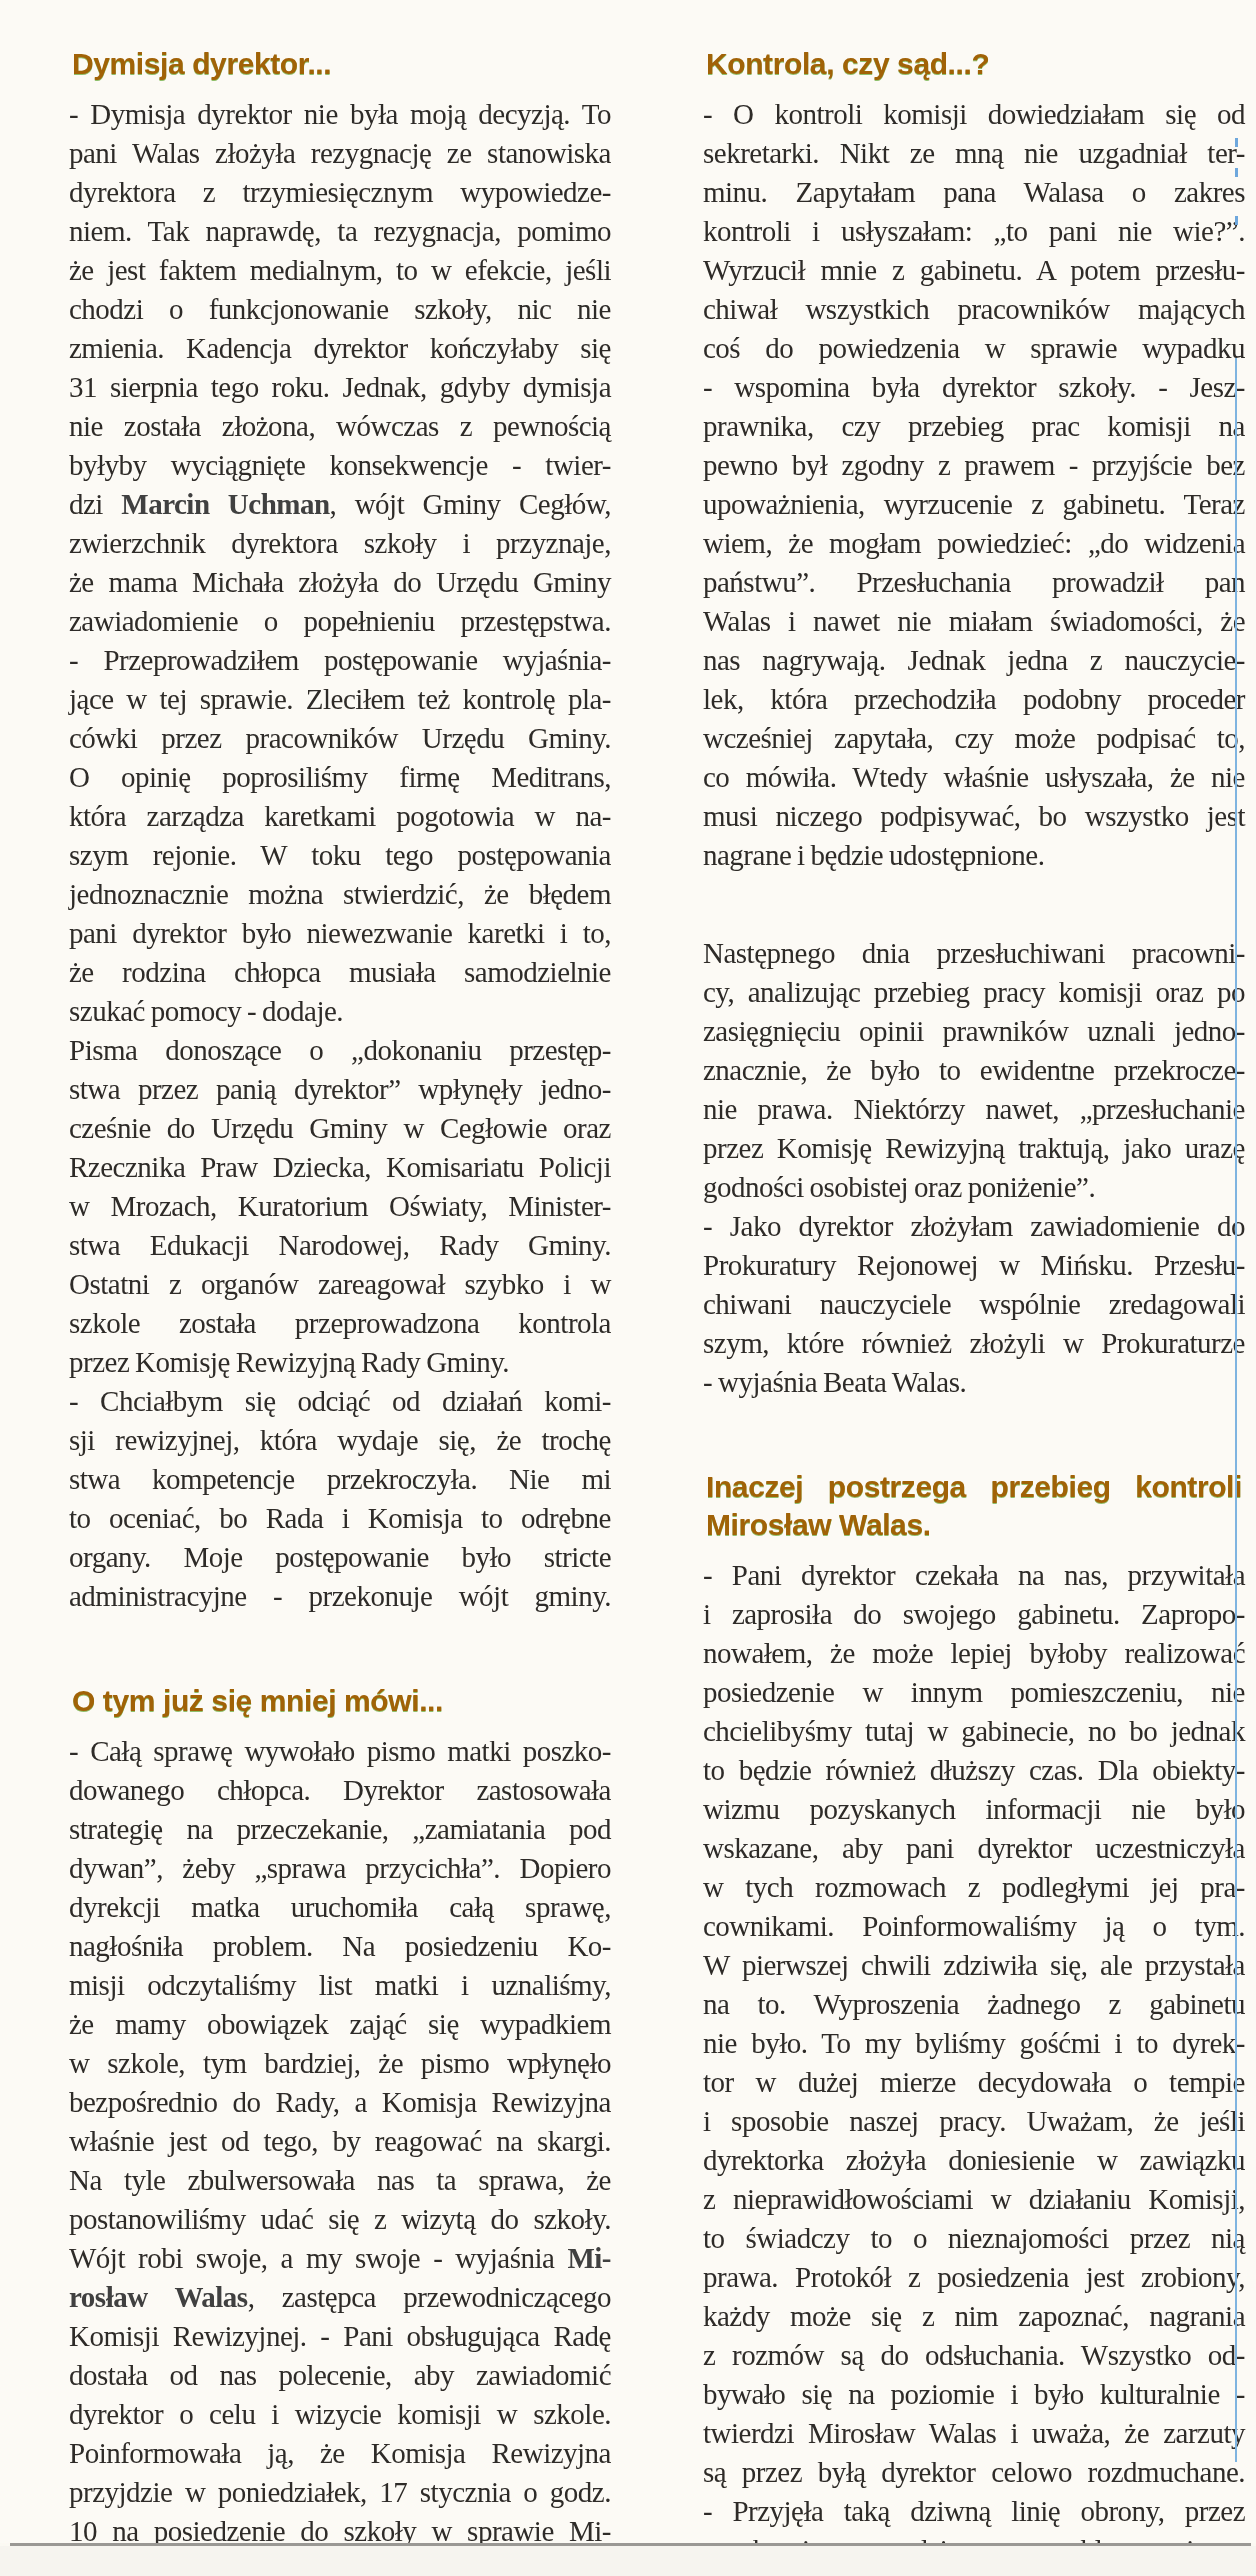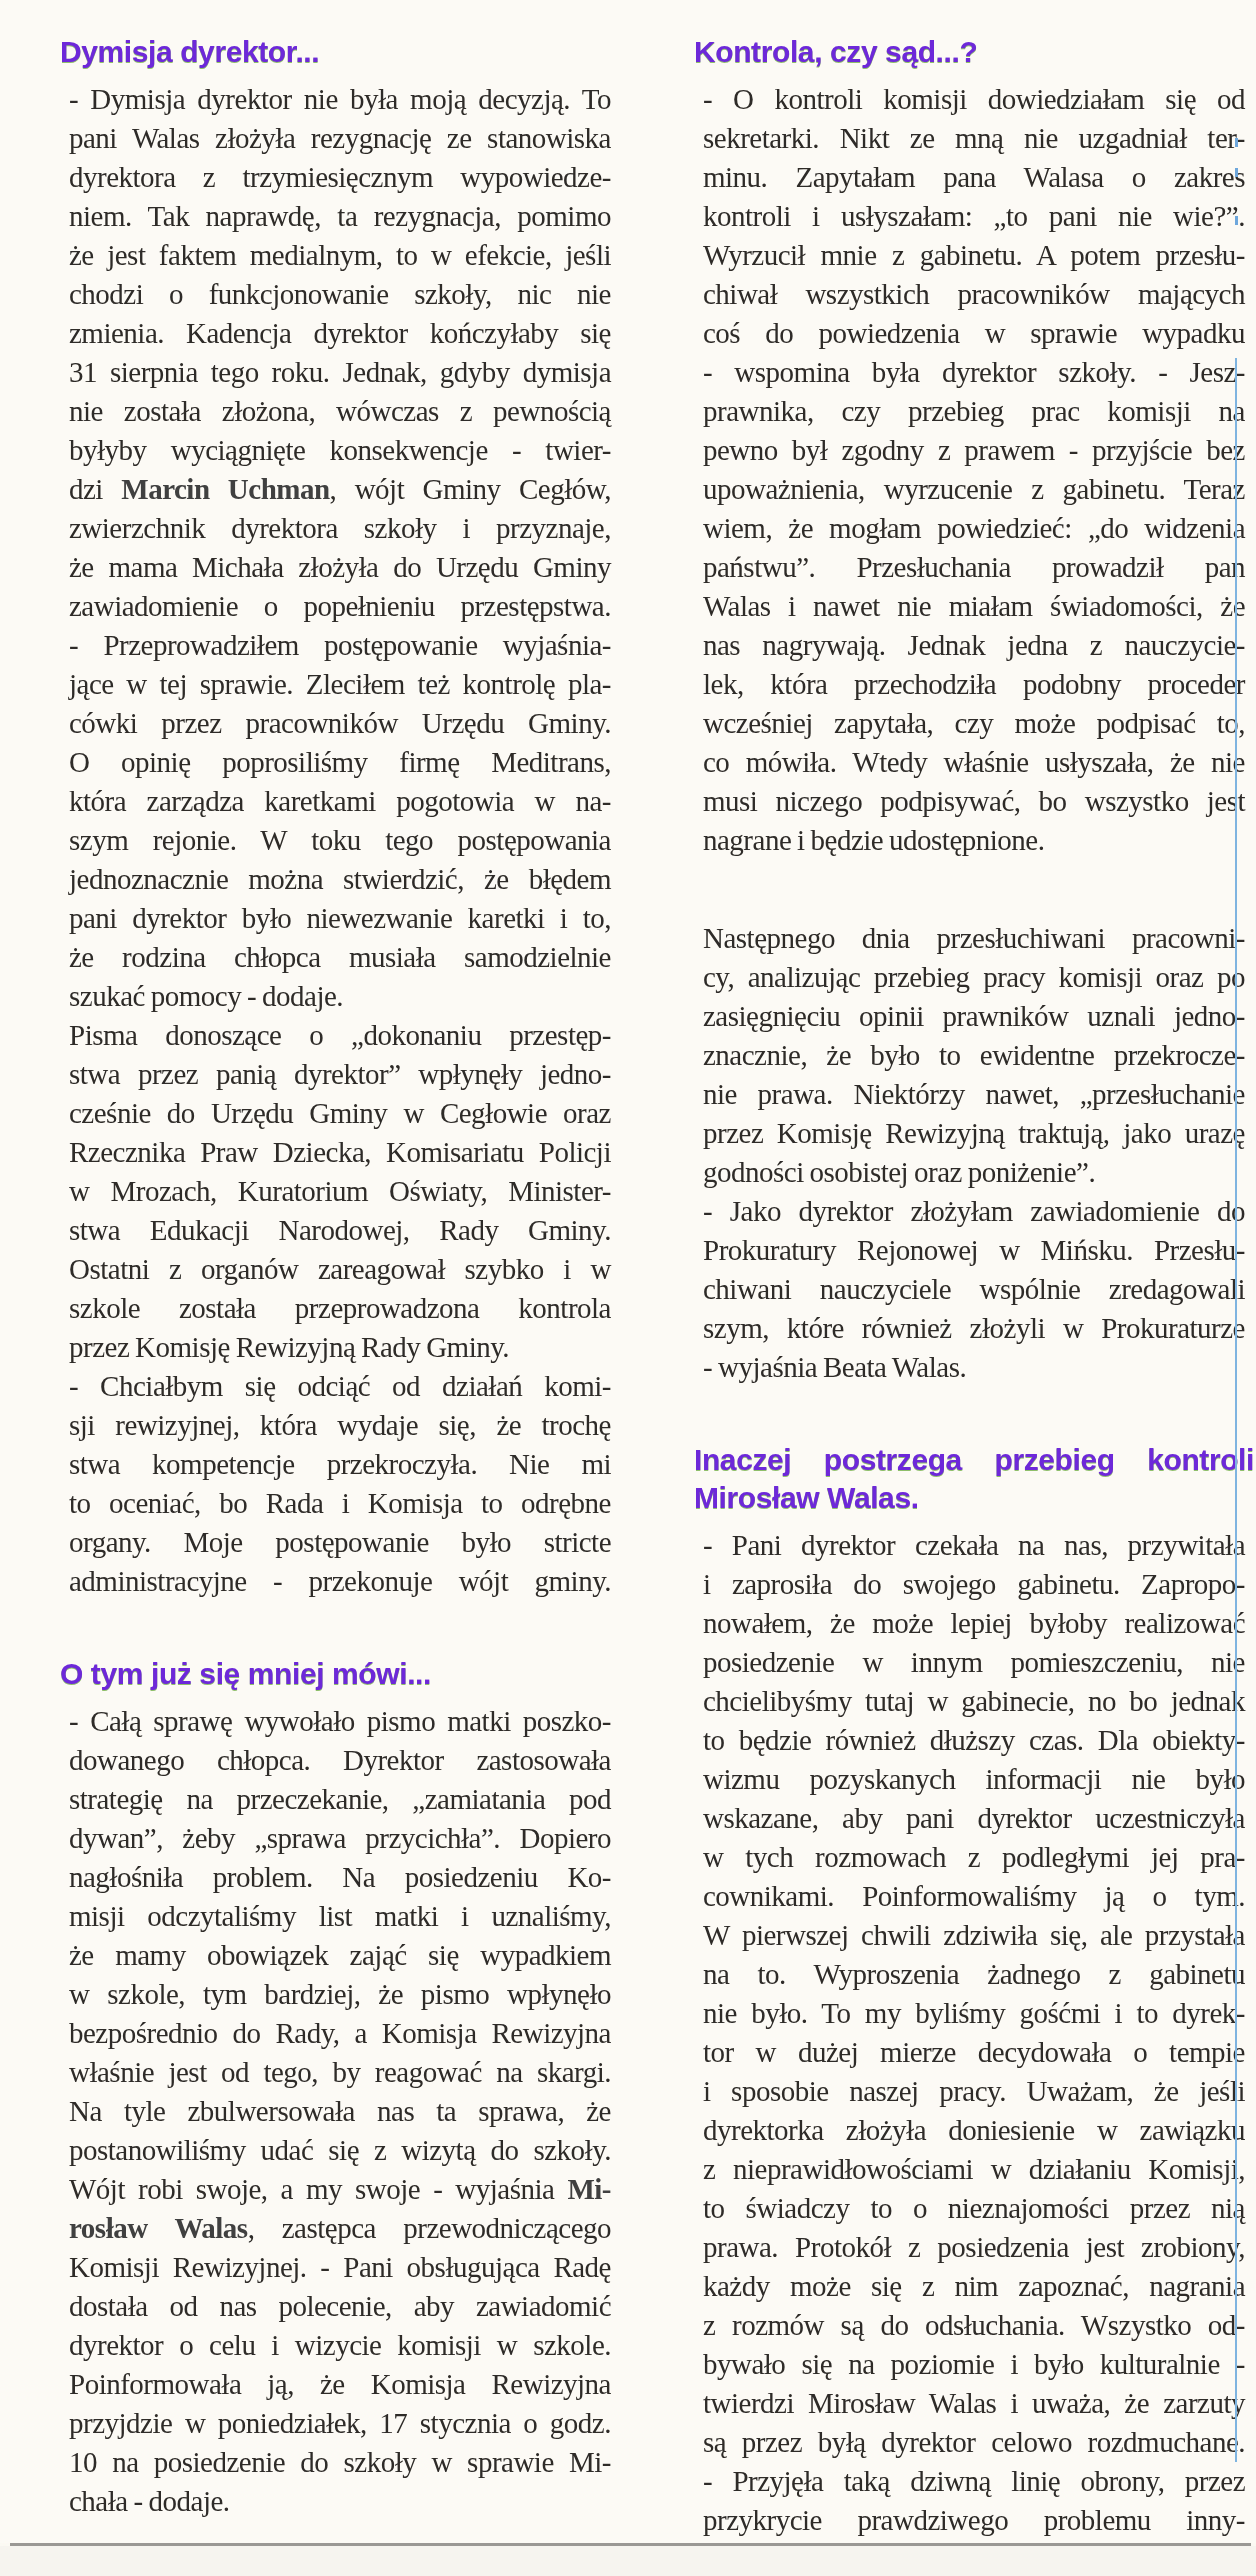--- a/index.html
+++ b/index.html
@@ -15,25 +15,25 @@
     background:#fcfaf5;
   }
   .col {
     position:absolute; top:33px;
   }
   .col-left { left:60px; width:560px; }
   .col-right { left:694px; width:560px; }
   .heading {
     font-family:"Liberation Sans","DejaVu Sans",sans-serif;
     font-weight:bold;
-    color:#6d28d9;
+    color:#a16207;
     font-size:30px;
     line-height:38px;
     letter-spacing:-0.4px;
-    margin:0;
+    margin:12px;
     text-shadow:0 0.9px 0 #8fbf6a;
   }
   .heading.justify { text-align:justify; text-align-last:left; }
   .para {
     font-size:29px;
     line-height:39px;
     text-align:justify;
     margin:9px;
     letter-spacing:-0.5px;
     word-spacing:-0.9px;
@@ -105,20 +105,21 @@
     </div>
 
     <div class="gap-md"></div>
 
     <h2 class="heading">O tym już się mniej mówi...</h2>
     <div class="para">
       <span class="line">- Całą sprawę wywołało pismo matki poszko-</span>
       <span class="line">dowanego chłopca. Dyrektor zastosowała</span>
       <span class="line">strategię na przeczekanie, „zamiatania pod</span>
       <span class="line">dywan”, żeby „sprawa przycichła”. Dopiero</span>
+      <span class="line">dyrekcji matka uruchomiła całą sprawę,</span>
       <span class="line">nagłośniła problem. Na posiedzeniu Ko-</span>
       <span class="line">misji odczytaliśmy list matki i uznaliśmy,</span>
       <span class="line">że mamy obowiązek zająć się wypadkiem</span>
       <span class="line">w szkole, tym bardziej, że pismo wpłynęło</span>
       <span class="line">bezpośrednio do Rady, a Komisja Rewizyjna</span>
       <span class="line">właśnie jest od tego, by reagować na skargi.</span>
       <span class="line">Na tyle zbulwersowała nas ta sprawa, że</span>
       <span class="line">postanowiliśmy udać się z wizytą do szkoły.</span>
       <span class="line"><span>Wójt  robi swoje, a my swoje - wyjaśnia </span><b>Mi-</b></span>
       <span class="line"><b>rosław Walas</b><span>, zastępca przewodniczącego</span></span>

